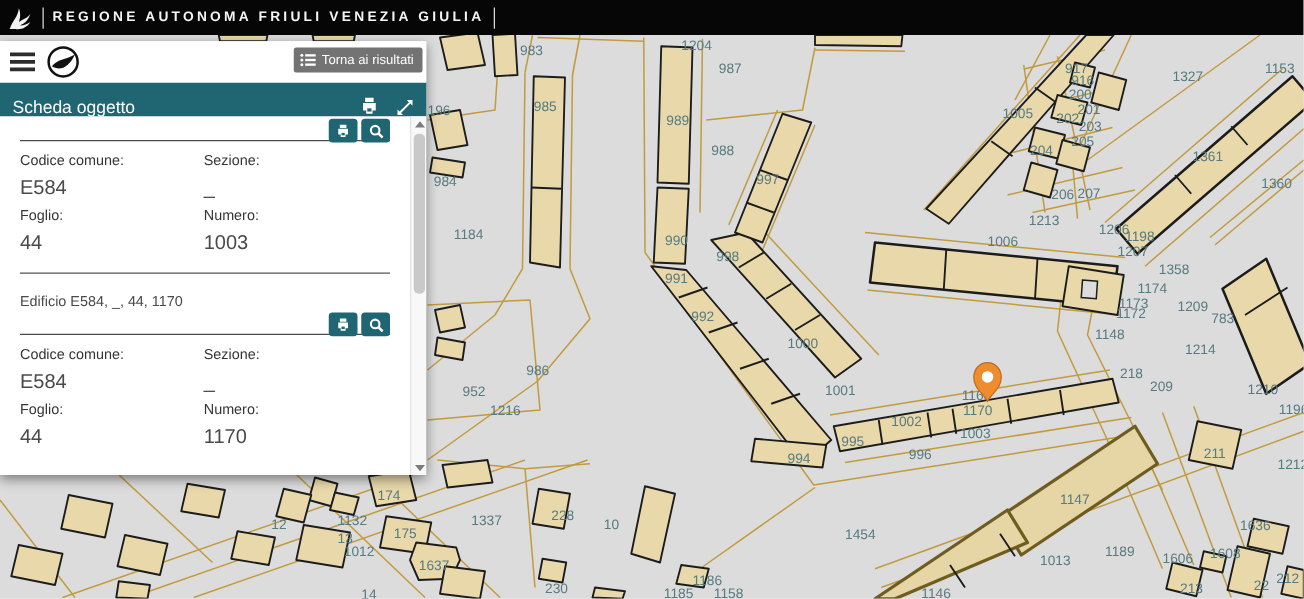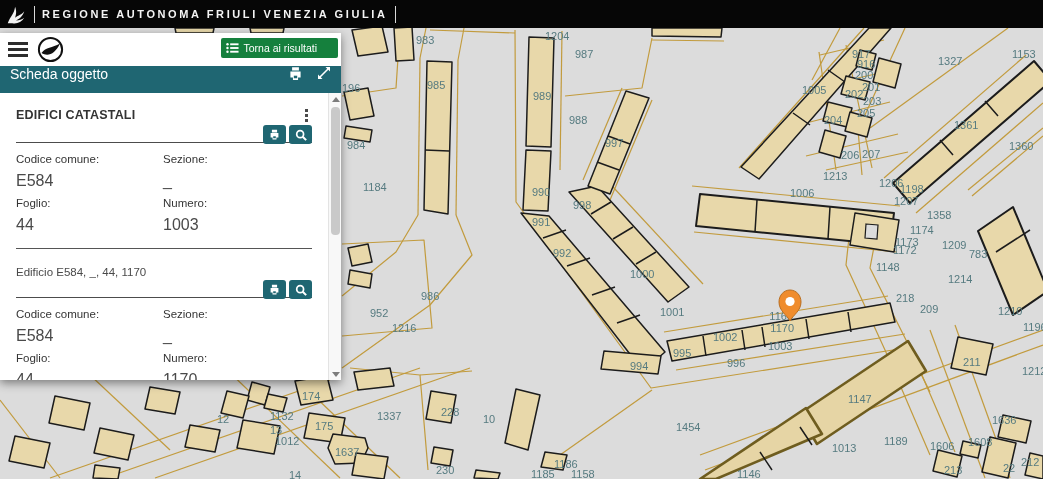--- a/index.html
+++ b/index.html
@@ -22,24 +22,24 @@
   .d  { stroke:#1c1c1c; stroke-width:1.5; fill:none; }
   .g  { stroke:#c29b3d; stroke-width:1.2; fill:none; stroke-linejoin:round; }
   .map-label { font-family:"Liberation Sans",sans-serif; font-size:11px; fill:#567b80; }
 
   
   #panel { position:absolute; left:0; top:33px; width:341px; height:347px; background:#fff;
            box-shadow:0 3px 9px rgba(0,0,0,.45); z-index:20; }
   #panel-toolbar { height:33px; display:flex; align-items:center; padding:0 8px; position:relative; background:#fff; }
   #hamburger { width:20px; cursor:pointer; margin-right:9px; }
   #hamburger div { height:3px; background:#2d2d2d; margin:3px 0; }
-  #back-btn { position:absolute; right:3px; top:5px; background:#15803d; color:#fff; border:none;
-              font-size:10.5px; font-family:"Liberation Sans",sans-serif; padding:4px 21px 4px 5px;
+  #back-btn { position:absolute; right:3px; top:5px; background:#737373; color:#fff; border:none;
+              font-size:10.5px; font-family:"Liberation Sans",sans-serif; padding:4px 7px 4px 5px;
               border-radius:2px; display:flex; align-items:center; gap:4px; cursor:pointer; }
-  #panel-header { height:27px; background:#1f6672; color:#fff; display:flex; align-items:flex-start;
+  #panel-header { height:27px; background:#1f6672; color:#fff; display:flex; align-items:flex-end;
                   padding:0 10px; font-size:14px; }
   #panel-header .spacer { flex:1; }
   .hicon { margin-left:13px; cursor:pointer; display:flex; align-items:center; }
 
   #panel-body { position:relative; height:287px; overflow:hidden; padding-left:16px; padding-right:29px; }
   #section-row { display:flex; justify-content:space-between; align-items:flex-start; margin-top:15px; }
   #section-title { font-size:12.5px; font-weight:700; color:#333; letter-spacing:.2px; }
   .kebab { display:flex; flex-direction:column; gap:2px; cursor:pointer; padding:1px 4px; }
   .kebab i { width:3px; height:3px; background:#4a4a4a; display:block; }
 
@@ -336,28 +336,20 @@
         </svg>
       </span>
       <span class="hicon">
         <svg width="14" height="14" viewBox="0 0 14 14">
           <path d="M8.5 1 H13 V5.5 L11.3 3.8 L3.8 11.3 L5.5 13 H1 V8.5 L2.7 10.2 L10.2 2.7 Z" fill="#fff"></path>
         </svg>
       </span>
     </div>
 
     <div id="panel-body">
-      <div id="section-row">
-        <div id="section-title">EDIFICI CATASTALI</div>
-        <div class="kebab">
-            <i></i>
-            <i></i>
-            <i></i>
-          </div>
-      </div>
 
       <div class="item">
         <div class="item-actions">
           <button class="act-btn">
             <svg width="13" height="12" viewBox="0 0 20 18">
                 <path d="M4 6 h12 v7 h-3 v3 H7 v-3 H4 z M6 1 h8 v4 H6 z" fill="#fff"></path>
                 <rect x="8" y="11" width="4" height="3" fill="#1f6672"></rect>
               </svg>
           </button>
           <button class="act-btn">

